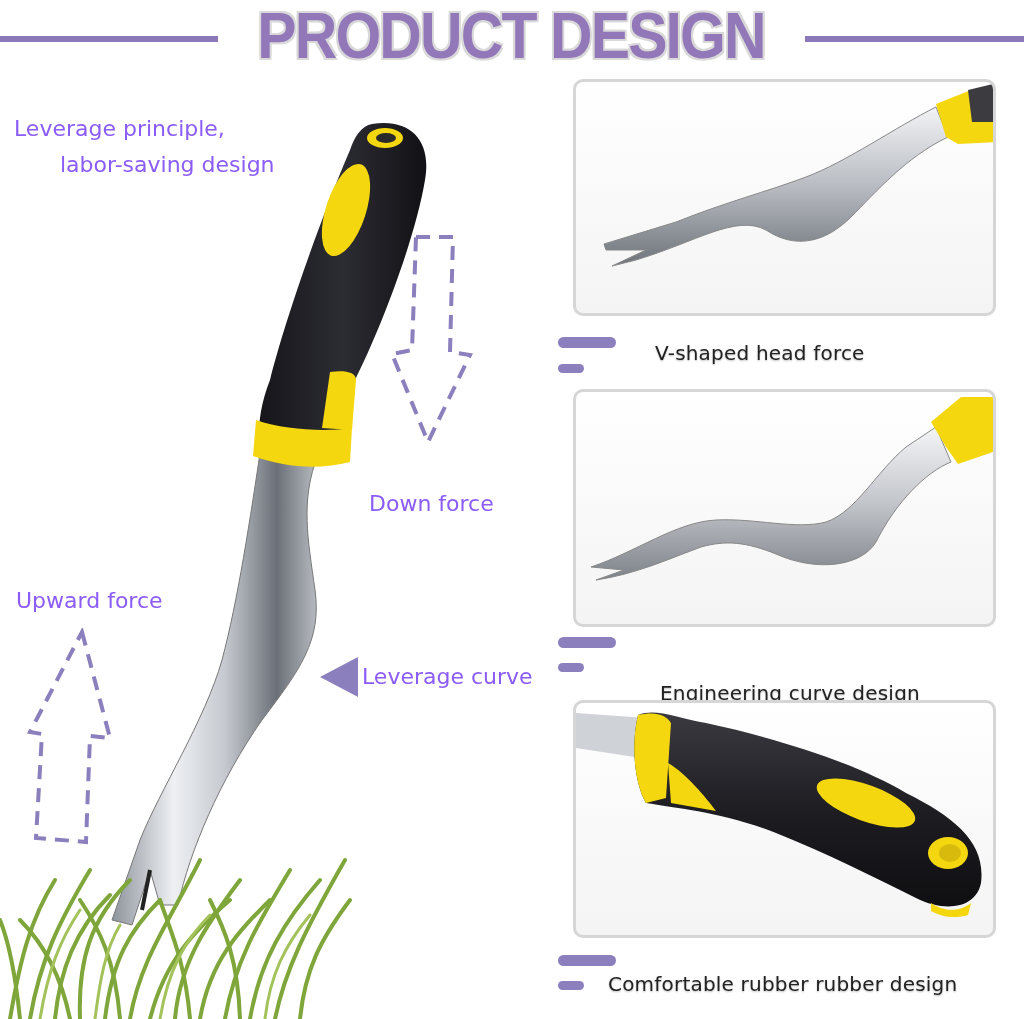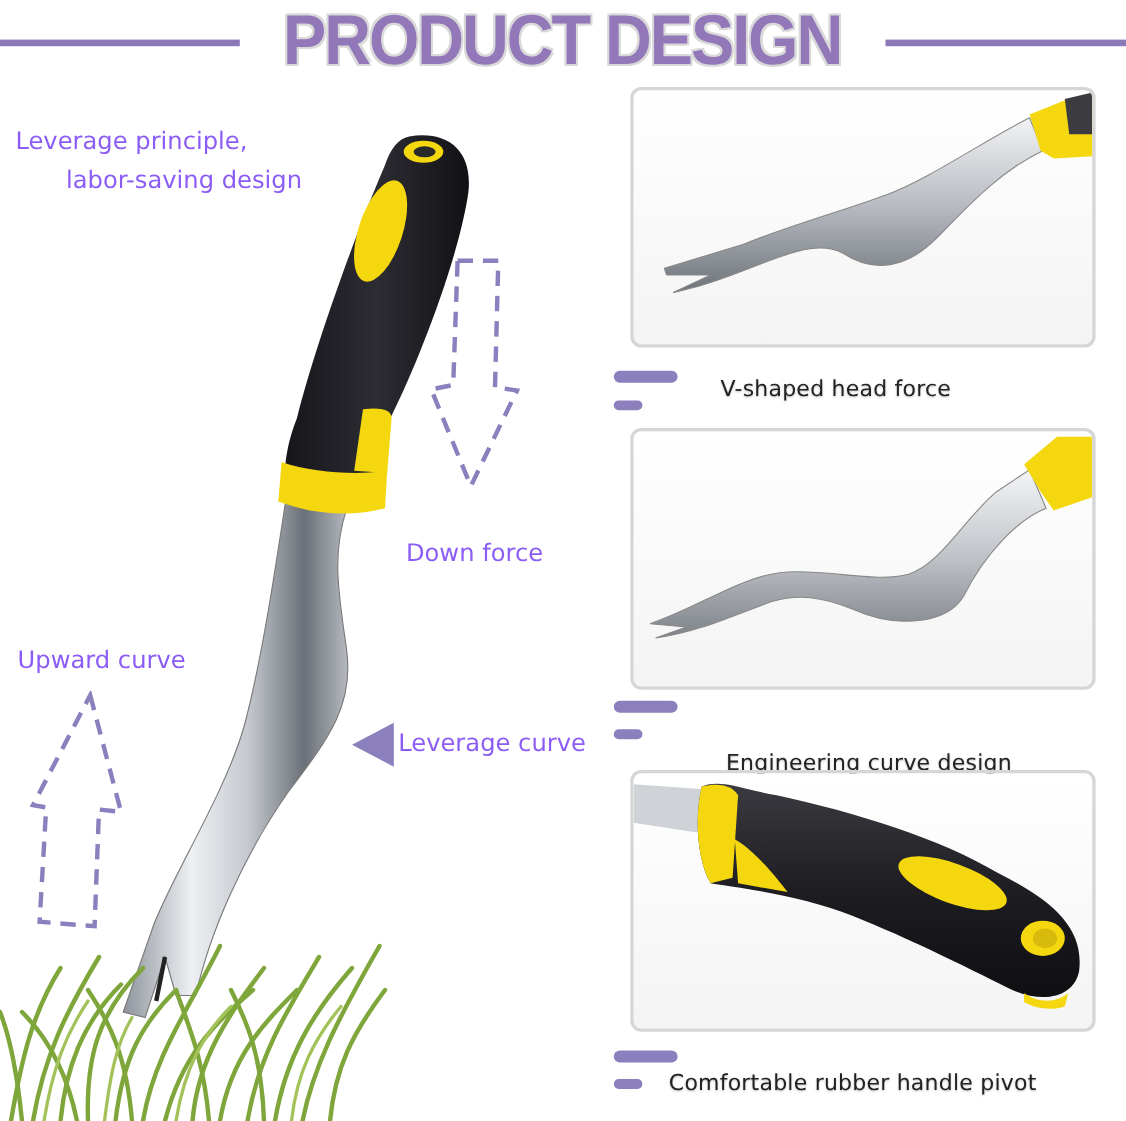--- a/index.html
+++ b/index.html
@@ -92,21 +92,21 @@
   </svg>
 </div>
 
 <div class="abs" style="left:388px;top:232px;">
   <svg width="90" height="220" viewBox="0 0 90 220">
     <path d="M28,5 L65,5 L62,120 L82,123 L40,210 L4,122 L24,118 Z" fill="none" stroke="#8c7fbd" stroke-width="4" stroke-dasharray="14,9"></path>
   </svg>
 </div>
 <div class="label-bold" style="left:356px;top:491px;margin-left:13px;">Down force</div>
 
-<div class="label-bold" style="left:16px;top:588px;">Upward curve</div>
+<div class="label-bold" style="left:16px;top:588px;">Upward force</div>
 <div class="abs" style="left:26px;top:628px;">
   <svg width="90" height="220" viewBox="0 0 90 220">
     <path d="M56,4 L84,110 L64,108 L60,214 L10,210 L16,106 L4,104 Z" fill="none" stroke="#8c7fbd" stroke-width="4" stroke-dasharray="14,9"></path>
   </svg>
 </div>
 
 <div class="abs" style="left:320px;top:655px;">
   <svg width="40" height="44" viewBox="0 0 40 44">
       <path d="M0,22 L38,2 L38,42 Z" fill="#8c7fbd"></path>
     </svg>
@@ -162,13 +162,13 @@
     <path d="M62,12 C80,8 90,12 95,20 L90,95 L70,100 C58,80 55,40 62,12 Z" fill="#f4d70e"></path>
     <path d="M92,60 C110,70 130,95 140,108 L95,100 Z" fill="#f4d70e"></path>
     <ellipse cx="290" cy="100" rx="52" ry="18" transform="rotate(20 290 100)" fill="#f4d70e"></ellipse>
     <ellipse cx="372" cy="150" rx="20" ry="16" fill="#f4d70e"></ellipse>
     <ellipse cx="374" cy="150" rx="11" ry="9" fill="#d8ba0c"></ellipse>
     <path d="M355,200 C370,210 385,208 395,200 L392,212 C380,216 365,214 355,208 Z" fill="#f4d70e"></path>
   </svg>
 </div>
 <div class="caption-bar1" style="left:558px;top:955px;"></div>
 <div class="caption-bar2" style="left:558px;top:981px;"></div>
-<div class="caption" style="left:608px;top:972px;">Comfortable rubber handle pivot</div>
+<div class="caption" style="left:608px;top:972px;">Comfortable rubber rubber design</div>
 
 </body></html>

